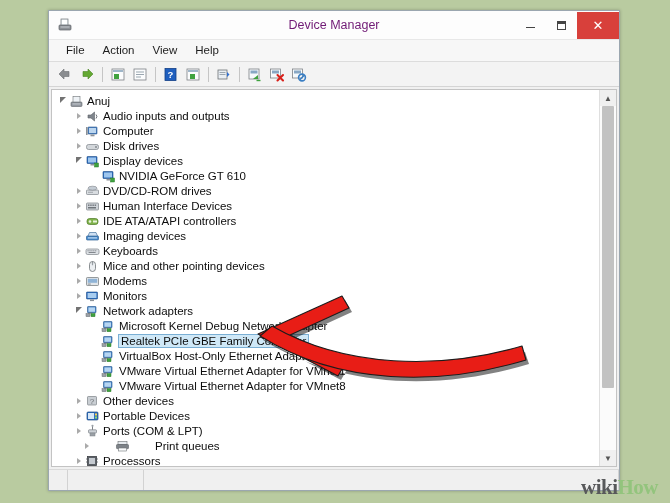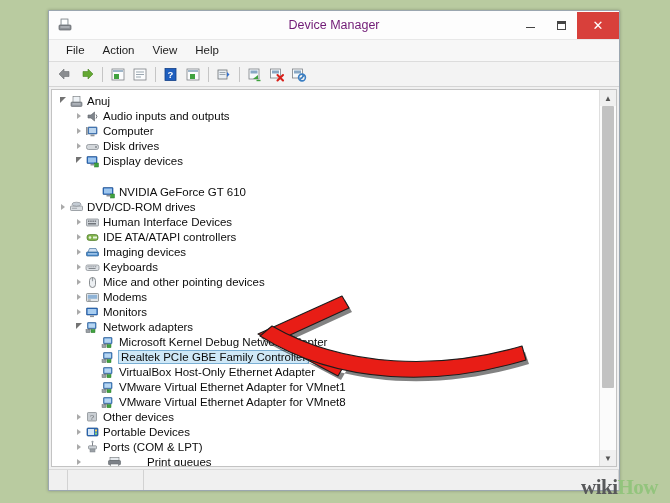--- a/index.html
+++ b/index.html
@@ -391,31 +391,31 @@
             <div class="tri-expanded"></div>
           </div>
           <div class="node-icon"><svg width="15" height="14" viewBox="0 0 15 14">
               <rect x="2" y="2.5" width="10" height="7" rx="0.6" fill="#2f6fc0" stroke="#1d4a84" stroke-width="0.6"></rect>
               <rect x="3" y="3.5" width="8" height="5" fill="#9ec6ee"></rect>
               <rect x="5.5" y="10" width="3.5" height="1.5" fill="#8d9298"></rect>
               <rect x="9.5" y="9" width="4" height="4" fill="#3fa23f" stroke="#2a7a2a" stroke-width="0.5"></rect>
             </svg></div>
           <span class="label">Display devices</span>
         </div>
-        <div class="row" style="padding-left: 36px; margin-top: 16px;">
+        <div class="row" style="padding-left: 36px;">
           <div class="expander"></div>
           <div class="node-icon"><svg width="15" height="14" viewBox="0 0 15 14">
               <rect x="2" y="2.5" width="10" height="7" rx="0.6" fill="#2f6fc0" stroke="#1d4a84" stroke-width="0.6"></rect>
               <rect x="3" y="3.5" width="8" height="5" fill="#9ec6ee"></rect>
               <rect x="5.5" y="10" width="3.5" height="1.5" fill="#8d9298"></rect>
               <rect x="9.5" y="9" width="4" height="4" fill="#3fa23f" stroke="#2a7a2a" stroke-width="0.5"></rect>
             </svg></div>
           <span class="label">NVIDIA GeForce GT 610</span>
         </div>
-        <div class="row" style="padding-left: 4px;">
+        <div class="row" style="padding-left: 20px;">
           <div class="expander">
             <div class="tri-collapsed"></div>
           </div>
           <div class="node-icon"><svg width="15" height="14" viewBox="0 0 15 14">
               <rect x="1.5" y="6" width="12" height="4.5" rx="0.8" fill="#d9dde1" stroke="#7d8288" stroke-width="0.7"></rect>
               <ellipse cx="7.5" cy="4.2" rx="4.5" ry="2" fill="#c4ccd4" stroke="#7d8288" stroke-width="0.6"></ellipse>
               <rect x="3" y="7.8" width="5" height="0.9" fill="#9aa0a6"></rect>
             </svg></div>
           <span class="label">DVD/CD-ROM drives</span>
         </div>
@@ -598,21 +598,21 @@
             <div class="tri-collapsed"></div>
           </div>
           <div class="node-icon"><svg width="15" height="14" viewBox="0 0 15 14">
               <path d="M7.5 1.8 L7.5 6" stroke="#7d8288" stroke-width="1"></path>
               <rect x="3.5" y="5.8" width="8" height="3.2" rx="0.7" fill="#cdd2d7" stroke="#7d8288" stroke-width="0.7"></rect>
               <rect x="5" y="9" width="5" height="3" fill="#9aa0a6" stroke="#7d8288" stroke-width="0.5"></rect>
               <circle cx="7.5" cy="1.8" r="1.1" fill="#9aa0a6"></circle>
             </svg></div>
           <span class="label">Ports (COM &amp; LPT)</span>
         </div>
-        <div class="row" style="padding-left: 20px; gap: 22px;">
+        <div class="row" style="padding-left: 28px; gap: 22px;">
           <div class="expander">
             <div class="tri-collapsed"></div>
           </div>
           <div class="node-icon"><svg width="15" height="14" viewBox="0 0 15 14">
               <rect x="3" y="2.5" width="9" height="3.2" fill="#e6eaee" stroke="#6d7276" stroke-width="0.6"></rect>
               <rect x="1.5" y="5.5" width="12" height="4.2" rx="0.8" fill="#7d8288" stroke="#5a5f65" stroke-width="0.6"></rect>
               <rect x="3.5" y="9" width="8" height="3" fill="#fbfcfd" stroke="#6d7276" stroke-width="0.6"></rect>
             </svg></div>
           <span class="label">Print queues</span>
         </div>

